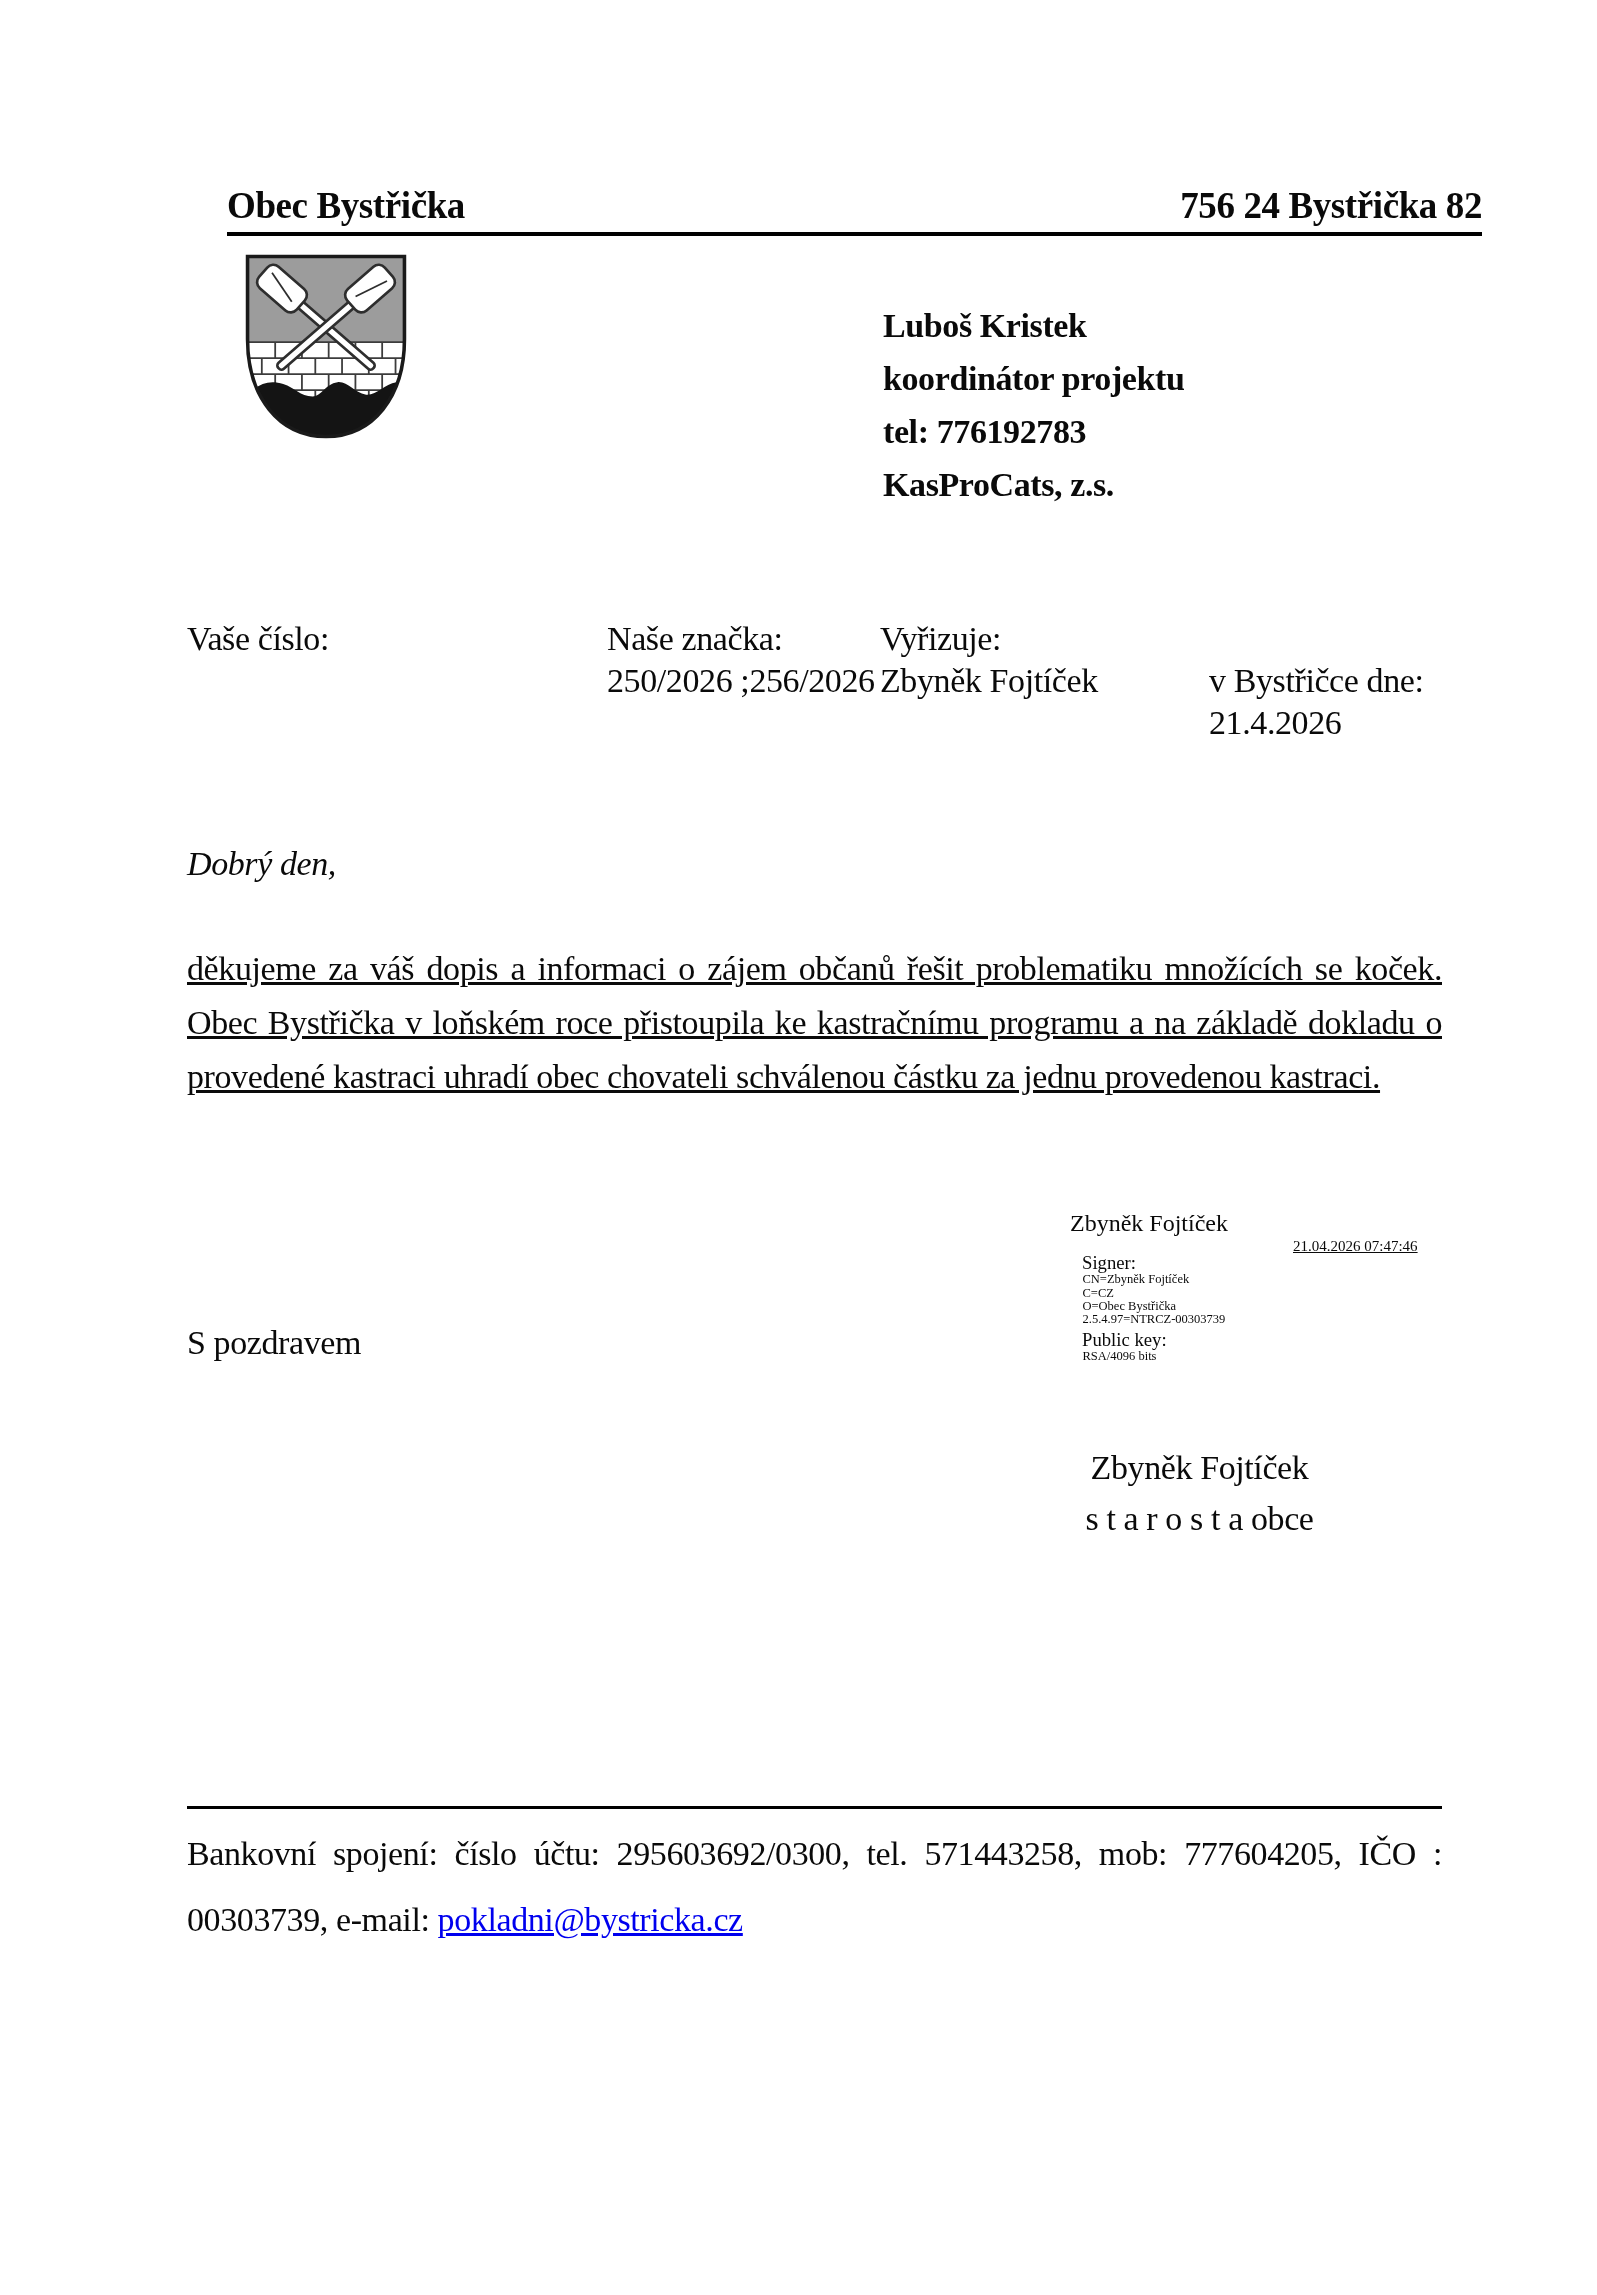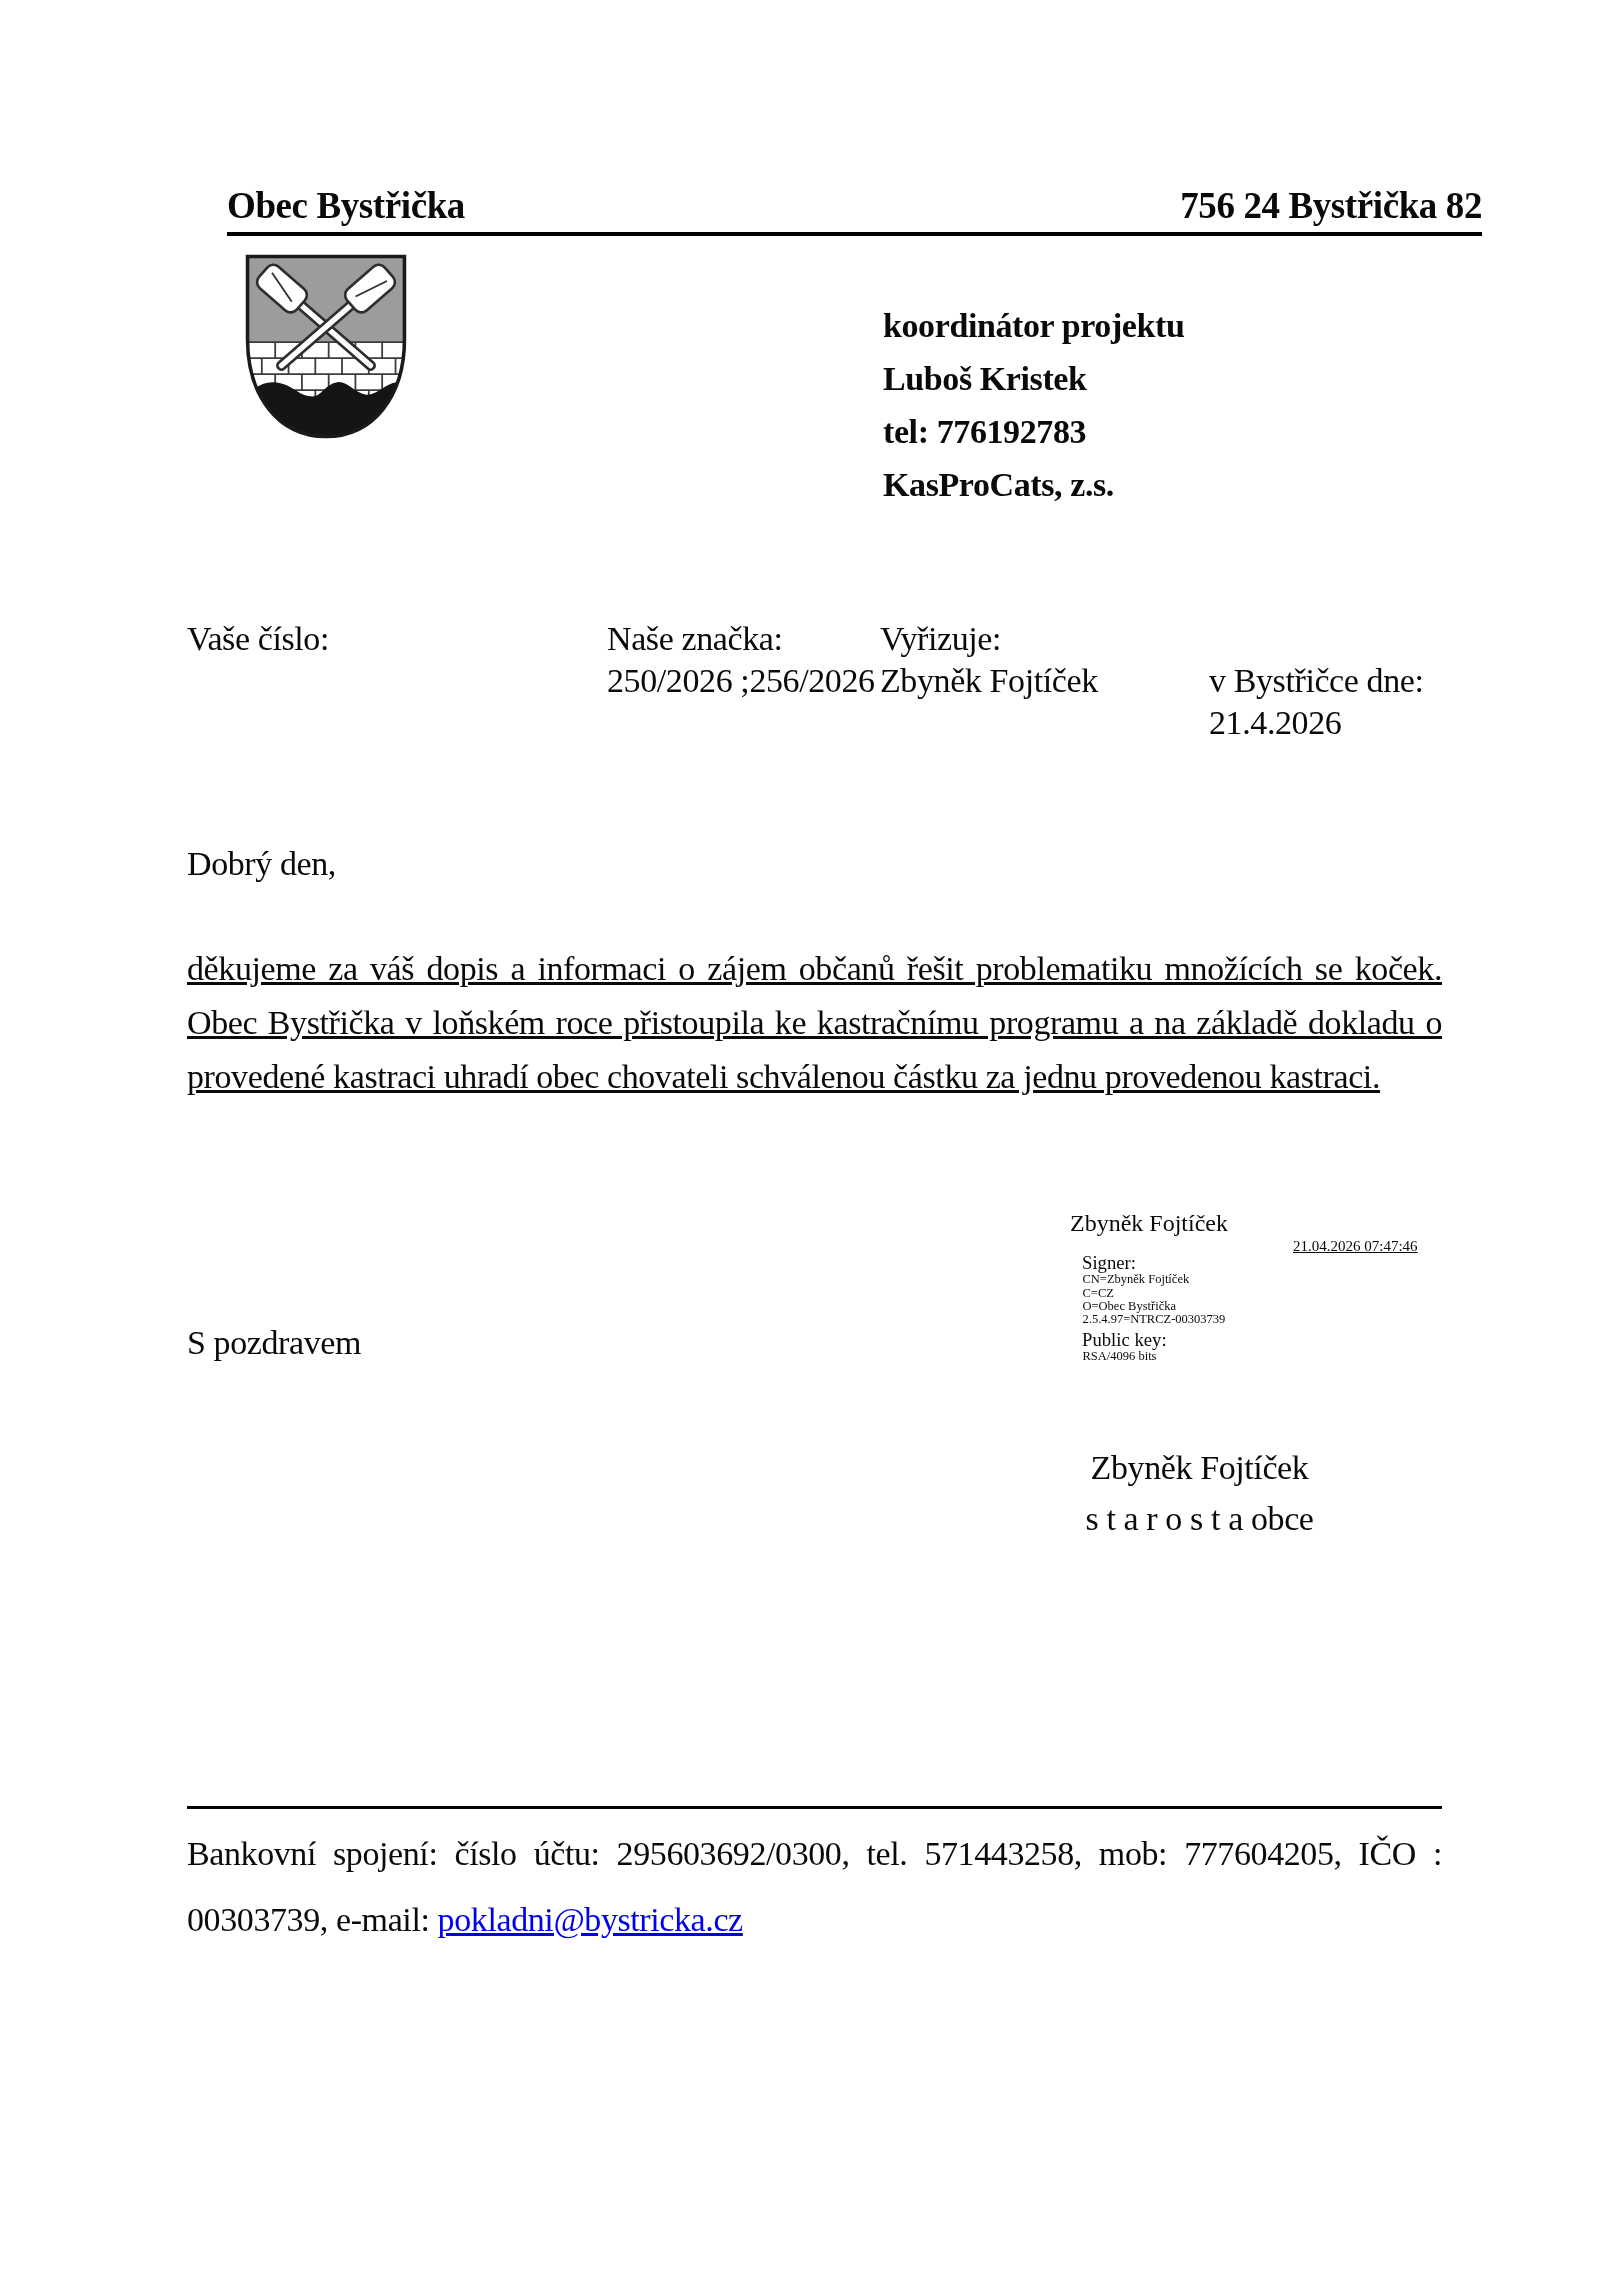--- a/index.html
+++ b/index.html
@@ -31,21 +31,21 @@
   .arms{position:absolute;left:243px;top:252px;width:166px;height:189px;}
   
   .recipient{position:absolute;left:883px;top:299px;font-weight:bold;line-height:53px;}
   
   .ref-col{position:absolute;top:618px;line-height:42px;white-space:nowrap;}
   .ref-col.c1{left:187px;}
   .ref-col.c2{left:607px;}
   .ref-col.c3{left:880px;}
   .ref-col.c4{left:1209px;margin-top:42px;}
   
-  .salutation{position:absolute;left:187px;top:837px;line-height:54px;}
+  .salutation{position:absolute;left:187px;top:837px;line-height:54px;font-style:italic;}
   .body-par{
     position:absolute;left:187px;top:942px;width:1255px;
     line-height:54px;text-align:justify;text-decoration:underline;
   }
   
   .stamp{position:absolute;left:1070px;top:1209px;width:374px;letter-spacing:0;}
   .stamp-name{font-size:24px;line-height:28.5px;}
   .stamp-time{position:absolute;left:223px;top:28.5px;font-size:15px;white-space:nowrap;text-decoration:underline;}
   .stamp-h{font-size:18.7px;line-height:21.4px;margin-top:14.2px;margin-left:12px;}
   .stamp-detail{font-size:12.5px;line-height:13.4px;margin-left:12.5px;white-space:nowrap;}
@@ -119,22 +119,22 @@
             <rect x="-2" y="-16" width="56" height="32" rx="9"></rect>
             <line x1="6" y1="-6" x2="44" y2="4" stroke-width="2"></line>
           </g>
         </g>
       </g>
       <path d="M5,5 H181 V98 C181,162 146,207 93,207 C40,207 5,162 5,98 Z" fill="none" stroke="#1a1a1a" stroke-width="4"></path>
     </svg>
   </div>
 
   <div class="recipient">
+    <div>Luboš Kristek</div>
     <div>koordinátor projektu</div>
-    <div>Luboš Kristek</div>
     <div>tel: 776192783</div>
     <div>KasProCats, z.s.</div>
   </div>
 
   <div class="ref-col c1">
     <div>Vaše číslo:</div>
     <div></div>
   </div>
   <div class="ref-col c2">
     <div>Naše značka:</div>

